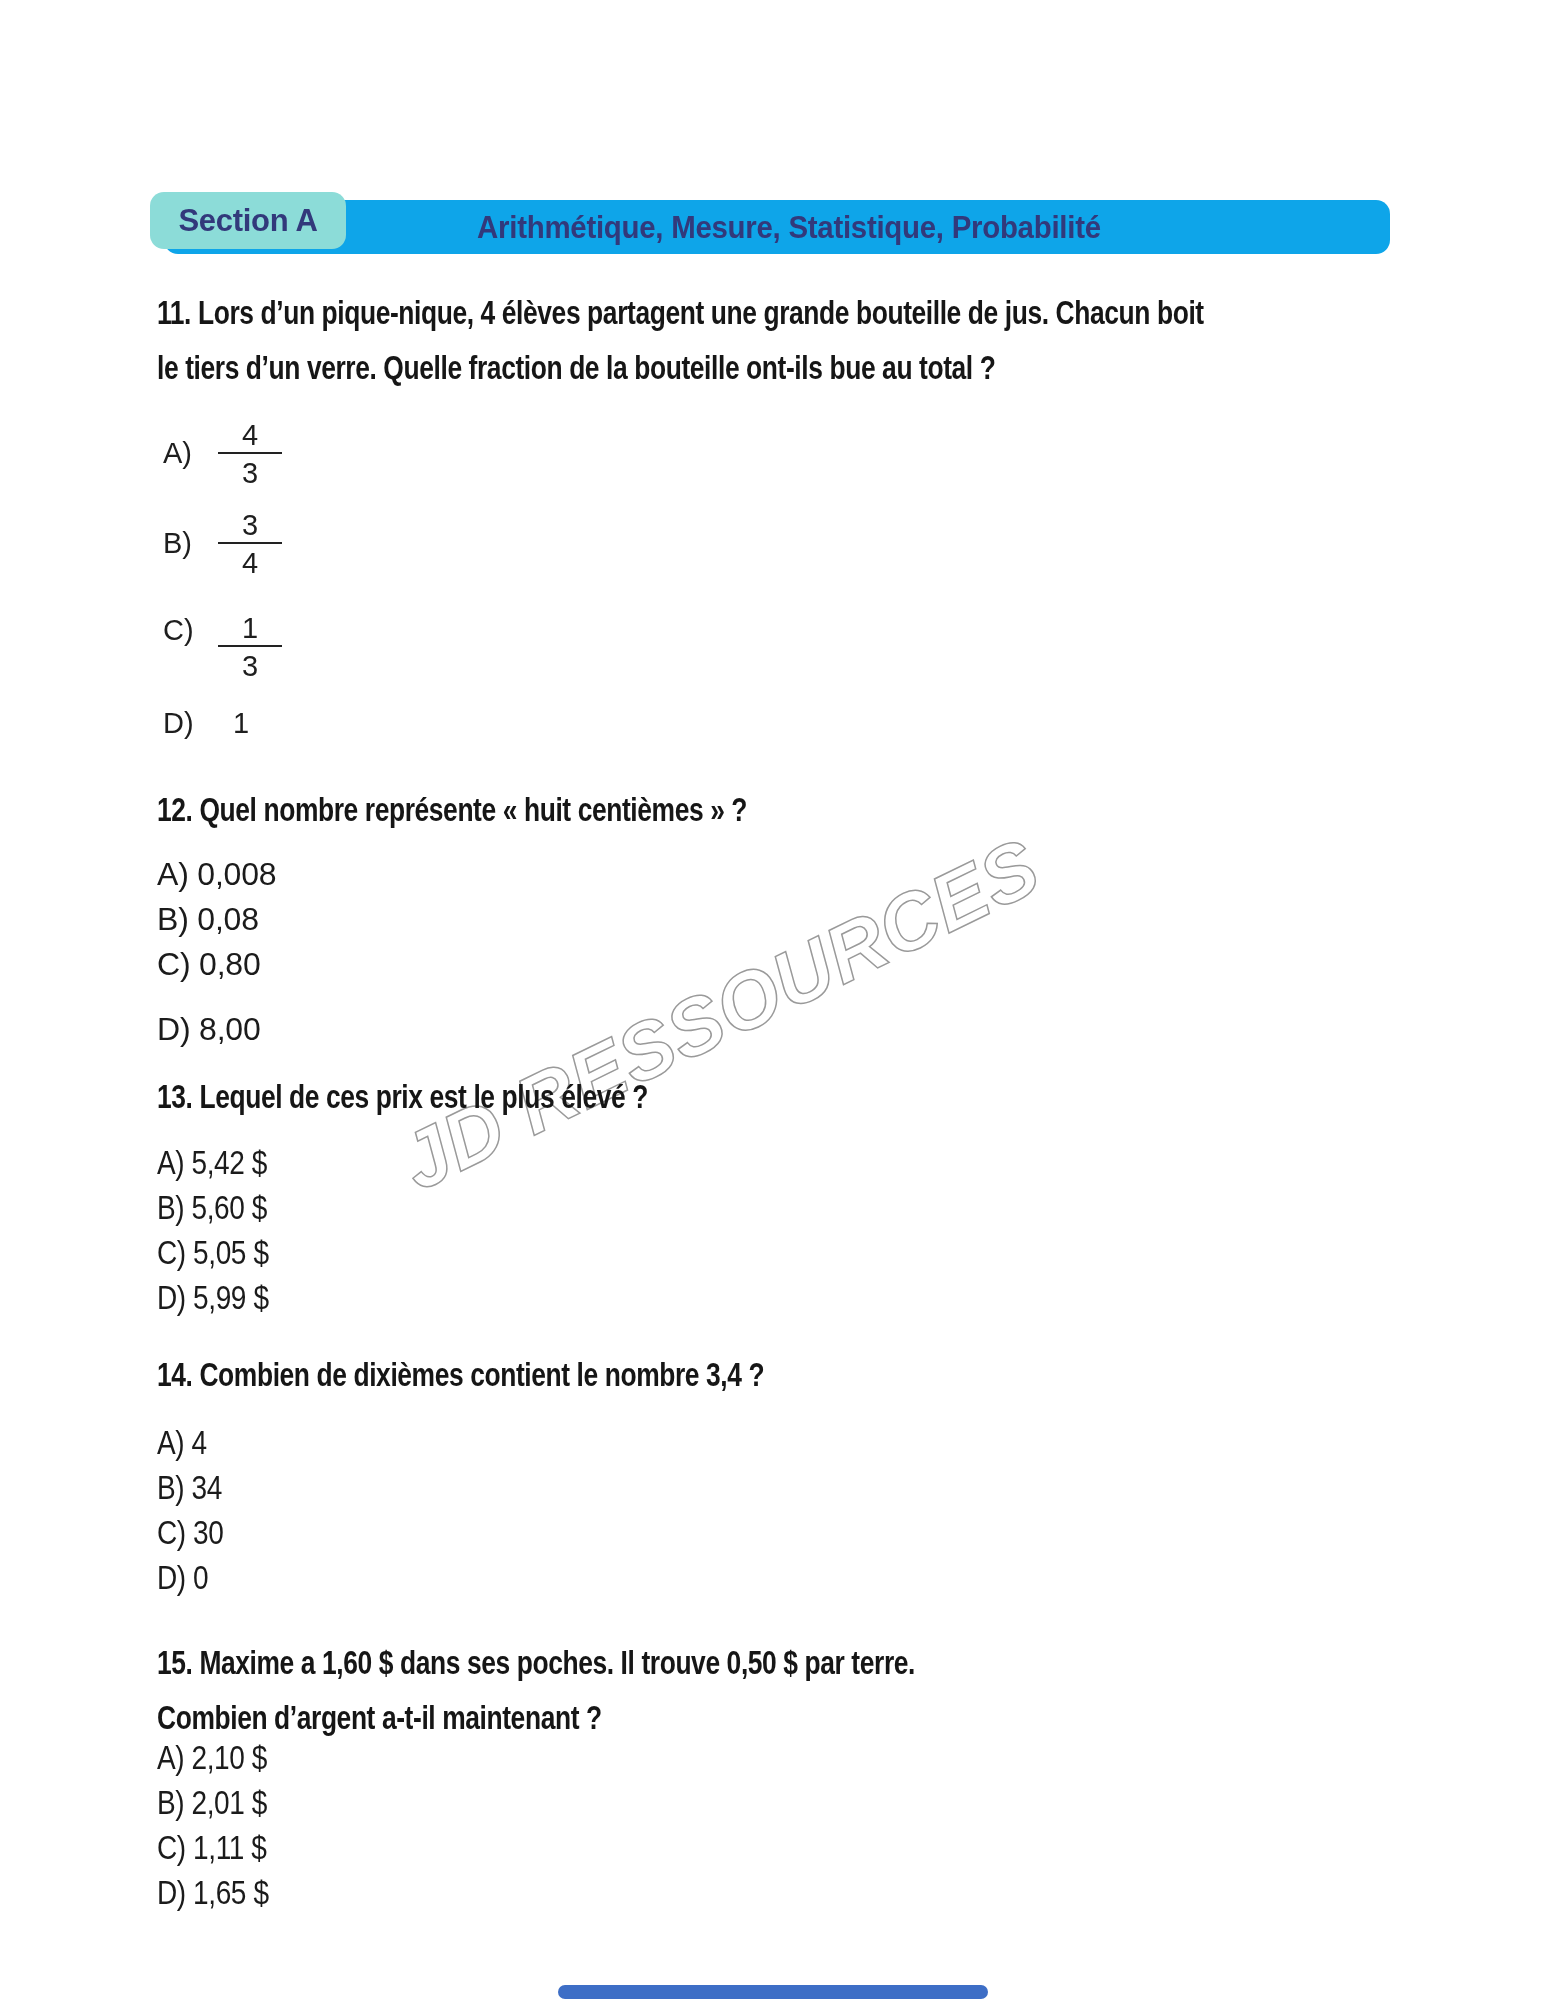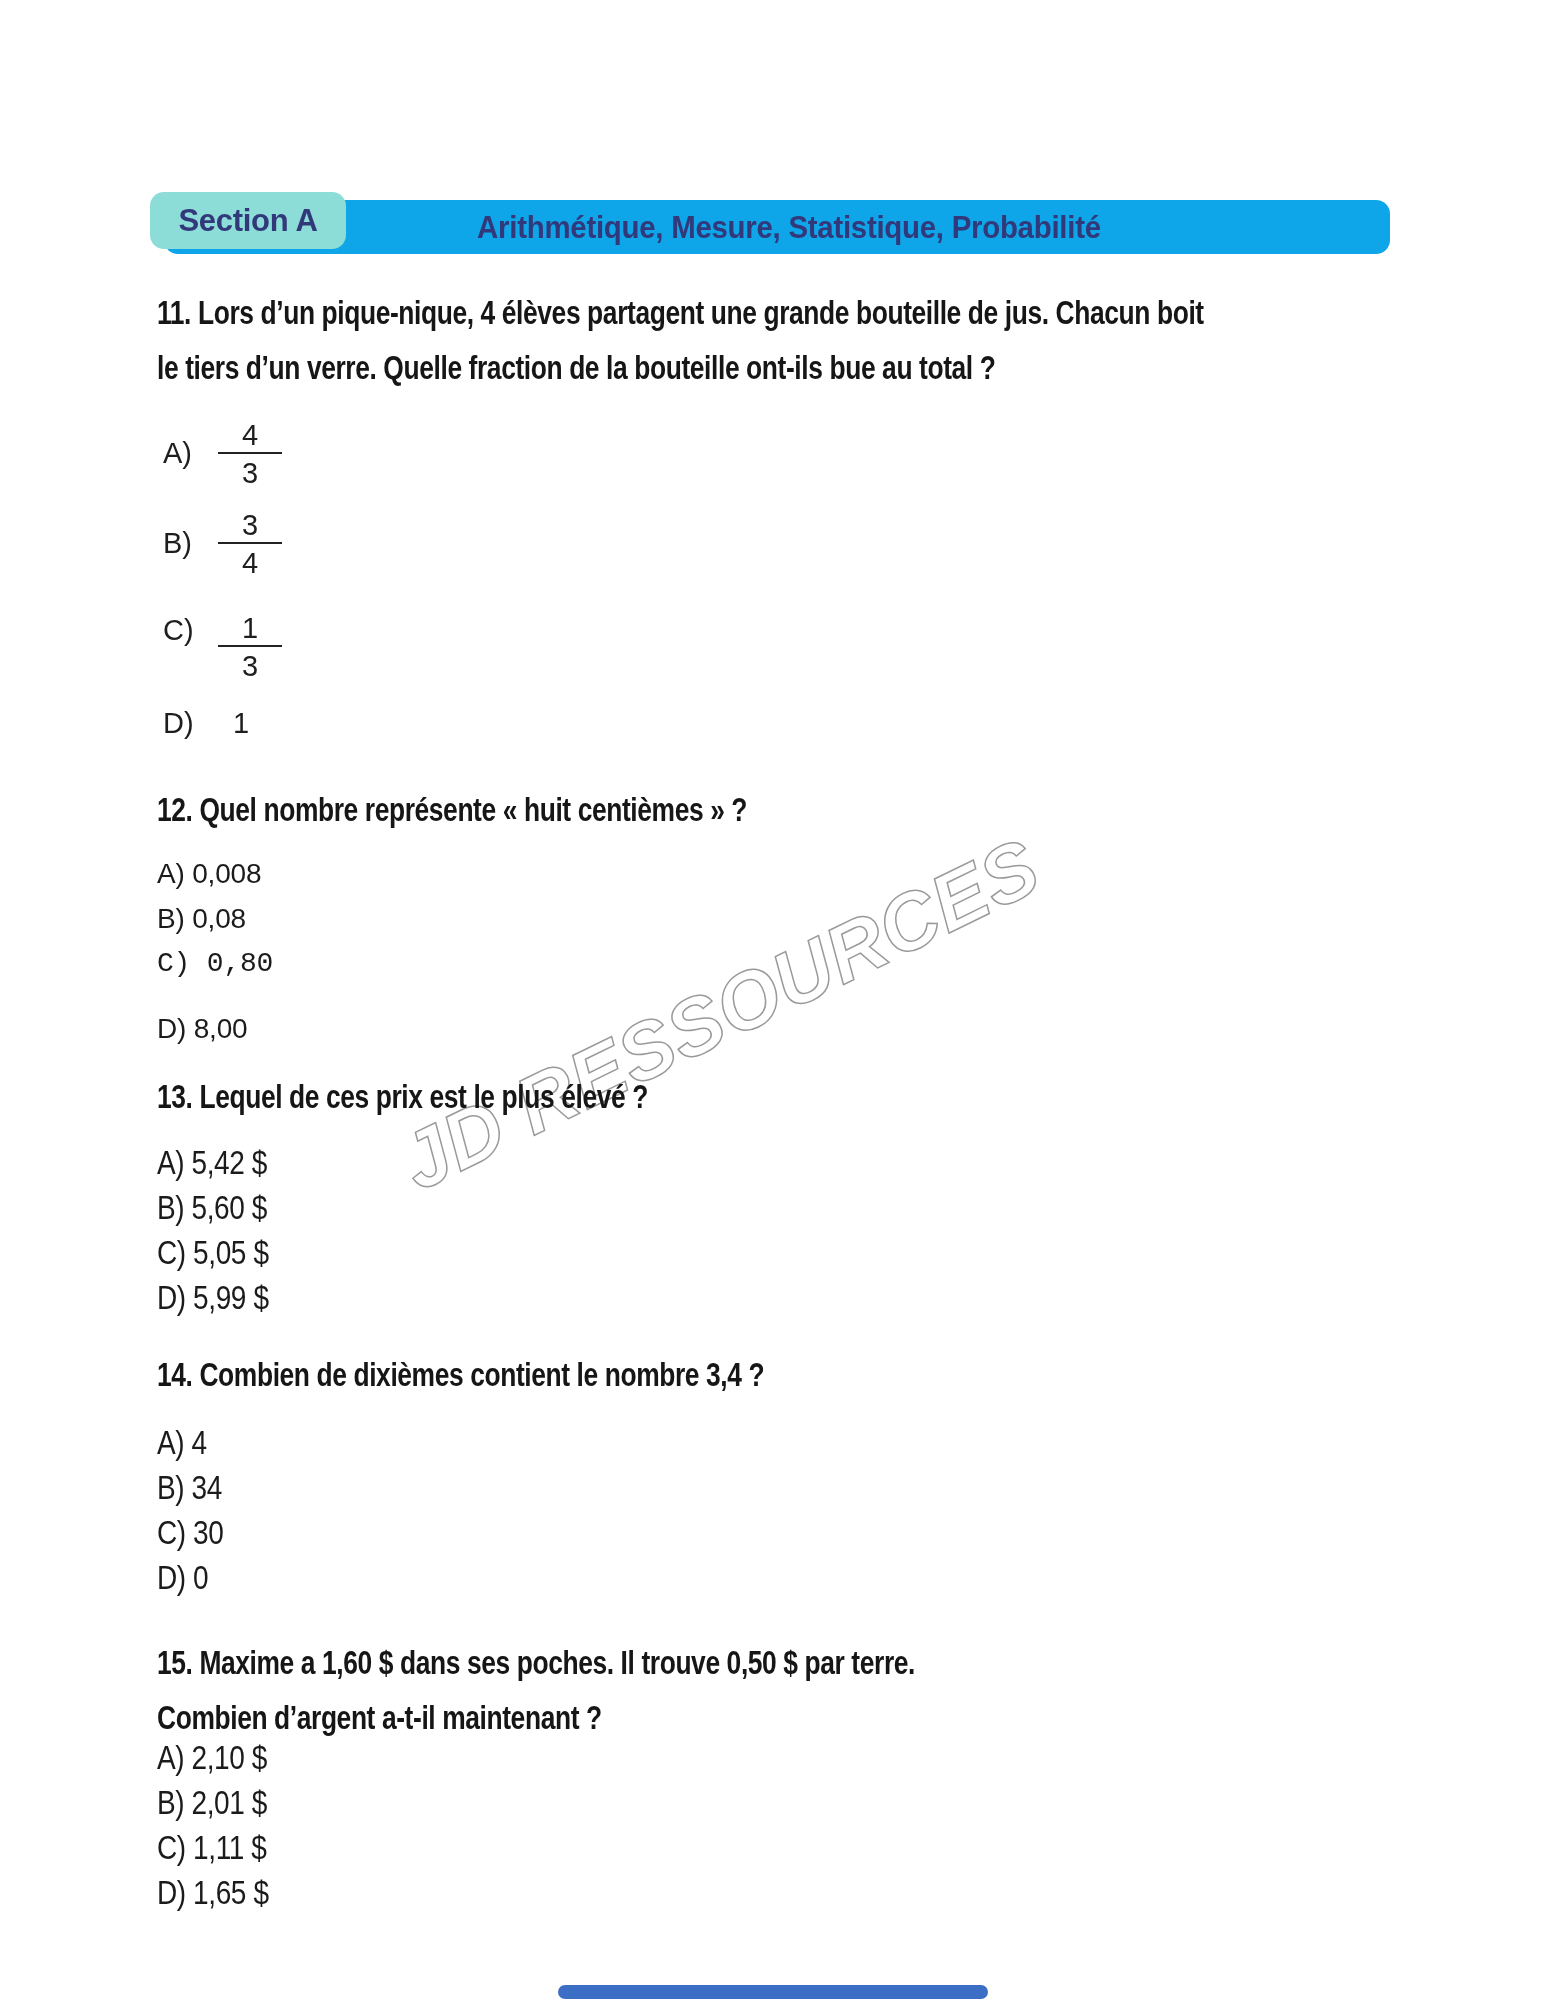--- a/index.html
+++ b/index.html
@@ -40,21 +40,21 @@
   
   .frac-row{position:absolute;left:163px;z-index:2;display:flex;color:#1e1e1e;}
   .frac-label{width:55px;font-size:29px;line-height:30px;}
   .frac{width:64px;text-align:center;font-size:29px;}
   .frac .num{height:34px;line-height:34px;}
   .frac .bar{height:0;border-top:2.5px solid #222;}
   .frac .den{height:34px;line-height:34px;padding-top:2px;}
   .frac-value{font-size:29px;line-height:30px;margin-left:15px;}
   
   .opt{position:absolute;left:157px;z-index:2;line-height:34px;white-space:nowrap;color:#1b1b1b;}
-  .opt-wide{font-size:28px;letter-spacing:-0.2px;}
+  .opt-wide{font-size:32px;letter-spacing:-0.2px;}
   .opt-cond{font-size:33px;letter-spacing:-0.5px;transform:scaleX(0.85);transform-origin:left center;}
   
   .footer-bar{
     position:absolute;left:50%;transform:translateX(-50%);top:1985px;width:430px;height:14px;
     border-radius:7px;background:#3D6EC6;z-index:2;
   }
 </style>
 </head>
 <body>
 
@@ -106,21 +106,21 @@
   <div class="frac-row" style="top:708px;">
     <div class="frac-label">D)</div>
     <div class="frac-value">1</div>
   </div>
 
   <div class="q-heading single" style="top:790px;">
     <div>12. Quel nombre représente « huit centièmes » ?</div>
   </div>
   <div class="opt opt-wide" style="top:857px;">A) 0,008</div>
   <div class="opt opt-wide" style="top:902px;">B) 0,08</div>
-  <div class="opt opt-wide" style="top:947px;font-family:Liberation Mono, monospace;">C) 0,80</div>
+  <div class="opt opt-wide" style="top:947px;">C) 0,80</div>
   <div class="opt opt-wide" style="top:1012px;">D) 8,00</div>
 
   <div class="q-heading single" style="top:1077px;">
     <div>13. Lequel de ces prix est le plus élevé ?</div>
   </div>
   <div class="opt opt-cond" style="top:1146px;">A) 5,42 $</div>
   <div class="opt opt-cond" style="top:1191px;">B) 5,60 $</div>
   <div class="opt opt-cond" style="top:1236px;">C) 5,05 $</div>
   <div class="opt opt-cond" style="top:1281px;">D) 5,99 $</div>
 

